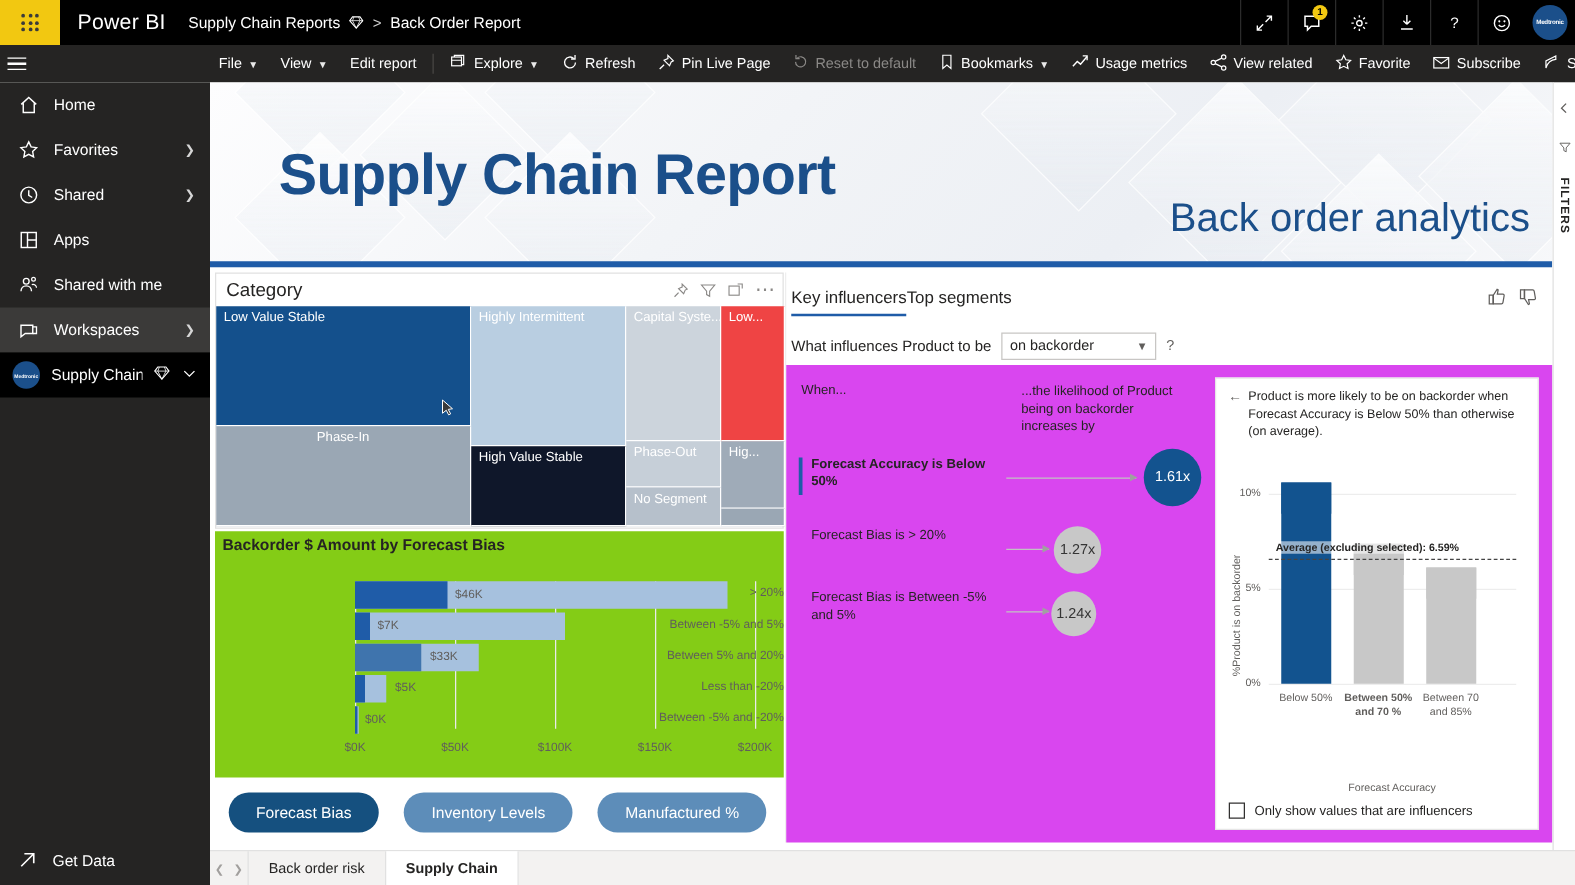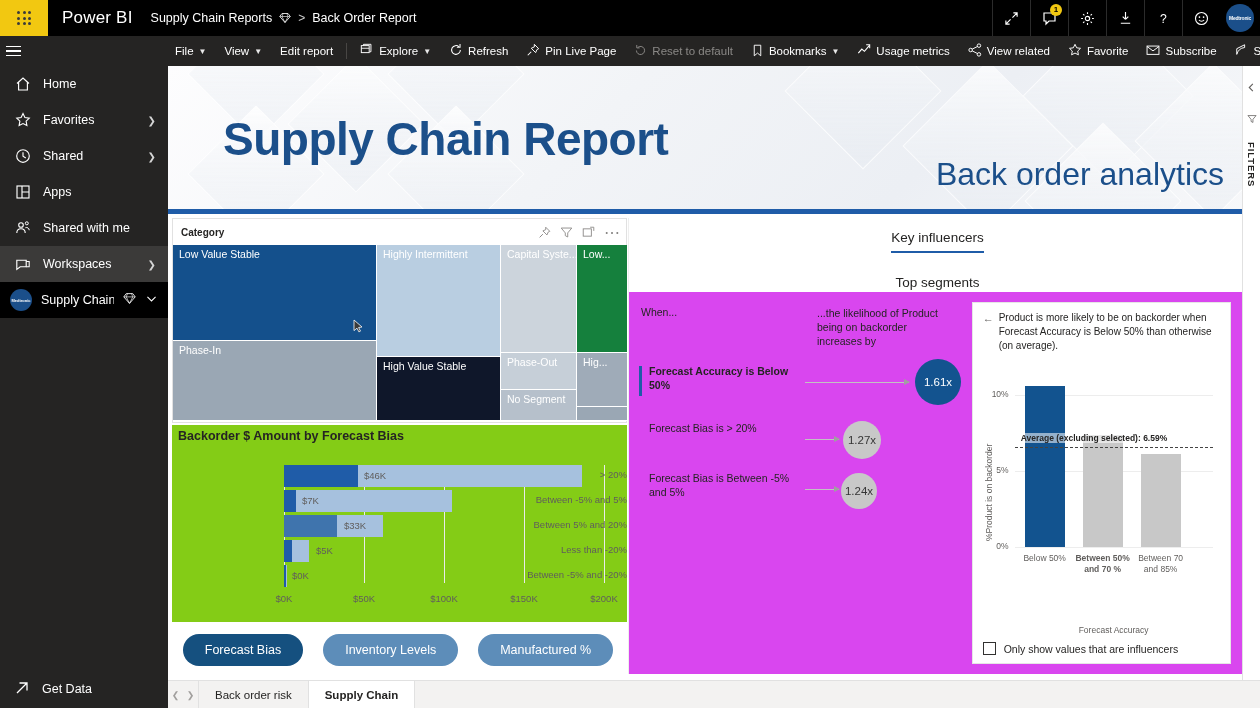--- a/index.html
+++ b/index.html
@@ -139,21 +139,21 @@
 
   
   .cat-card {
     position: absolute; left: 4px; top: 152px; width: 455px; height: 205px;
     background: #fff; border: 1px solid #e1e1e1;
   }
   .card-head {
     height: 26px; display: flex; align-items: center;
     padding: 0 6px 0 8px;
   }
-  .card-title { font-size: 10px; font-weight: bold; color: #252423; }
+  .card-title { font-size: 15px; font-weight: normal; color: #252423; }
   .card-tools { margin-left: auto; display: flex; align-items: center; gap: 9px; color: #8a8886; }
   .card-tools span { cursor: pointer; display:flex; }
   .treemap { position: relative; width: 100%; height: 176px; }
   .tile {
     position: absolute; color: #fff; font-size: 10.5px;
     padding: 4px 6px; overflow: hidden; white-space: nowrap;
     border-right: 1.5px solid #fff; border-bottom: 1.5px solid #fff;
     cursor: pointer; line-height: 1.1;
   }
   .cursor-arrow { position: absolute; pointer-events: none; }
@@ -185,21 +185,21 @@
     padding: 9px 22px; cursor: pointer; white-space: nowrap;
   }
   .pill.primary { background: #15507f; }
   .pill.secondary { background: #5d8db9; }
 
   
   .ki {
     position: absolute; left: 460px; top: 152px; width: 614px; height: 456px;
     background: #fff; border-left: 1px solid #eee;
   }
-  .ki-tabs { display: flex; align-items: center; gap: 22px; padding: 12px 0 0 4px; flex-direction: column; }
+  .ki-tabs { display: flex; align-items: flex-start; padding: 12px 0 0 4px; }
   .ki-tab { font-size: 13.5px; color: #252423; padding-bottom: 6px; cursor: pointer; }
   .ki-tab.active { border-bottom: 2px solid #1f5ca8; font-weight: 400; }
   .ki-thumbs { margin-left: auto; display: flex; gap: 10px; padding-right: 12px; padding-bottom: 5px; color: #605e5c; }
   .ki-q { display: flex; align-items: center; gap: 8px; padding: 11px 0 10px 4px; font-size: 12px; color: #252423; }
   .ki-select {
     border: 1px solid #c8c6c4; background: #fff; font-size: 11.5px;
     color: #252423; padding: 3px 6px; width: 124px; height: 22px;
     display: flex; align-items: center; cursor: pointer;
   }
   .ki-select .cv { margin-left: auto; font-size: 9px; color: #605e5c; }
@@ -626,21 +626,21 @@
       </div>
       <div class="treemap">
 
         <div class="tile" style="left:0;top:0;width:204px;height:96px;background:#14508c;">
           <span>Low Value Stable</span>
           <svg class="cursor-arrow" style="left:180px;top:74px" width="11" height="14" viewBox="0 0 11 14">
               <path d="M1 1l8 7-3.4.5 1.9 3.6-1.6.8-1.9-3.7L1 11.6z" fill="#3a3a3a" stroke="#fff" stroke-width=".8"></path>
             </svg>
         </div>
 
-        <div class="tile" style="left:0;top:96px;width:204px;height:80px;background:#9aa7b4;">
+        <div class="tile" style="left:0;top:96px;width:204px;height:80px;background:#9aa7b4;text-align:center;">
           <span>Phase-In</span>
         </div>
 
         <div class="tile" style="left:204px;top:0;width:124px;height:112px;background:#b9cee1;">
           <span>Highly Intermittent</span>
         </div>
 
         <div class="tile" style="left:204px;top:112px;width:124px;height:64px;background:#0f172a;">
           <span>High Value Stable</span>
         </div>
@@ -650,21 +650,21 @@
         </div>
 
         <div class="tile" style="left:328px;top:108px;width:76px;height:37px;background:#c6cfd8;">
           <span>Phase-Out</span>
         </div>
 
         <div class="tile" style="left:328px;top:145px;width:76px;height:31px;background:#b6c0cb;">
           <span>No Segment</span>
         </div>
 
-        <div class="tile" style="left:404px;top:0;width:51px;height:108px;background:#15803d;">
+        <div class="tile" style="left:404px;top:0;width:51px;height:108px;background:#ef4444;">
           <span>Low...</span>
         </div>
 
         <div class="tile" style="left:404px;top:108px;width:51px;height:54px;background:#9fabb8;">
           <span>Hig...</span>
         </div>
 
         <div class="tile" style="left:404px;top:162px;width:51px;height:14px;background:#9aa7b4;">
           <span></span>
         </div>

